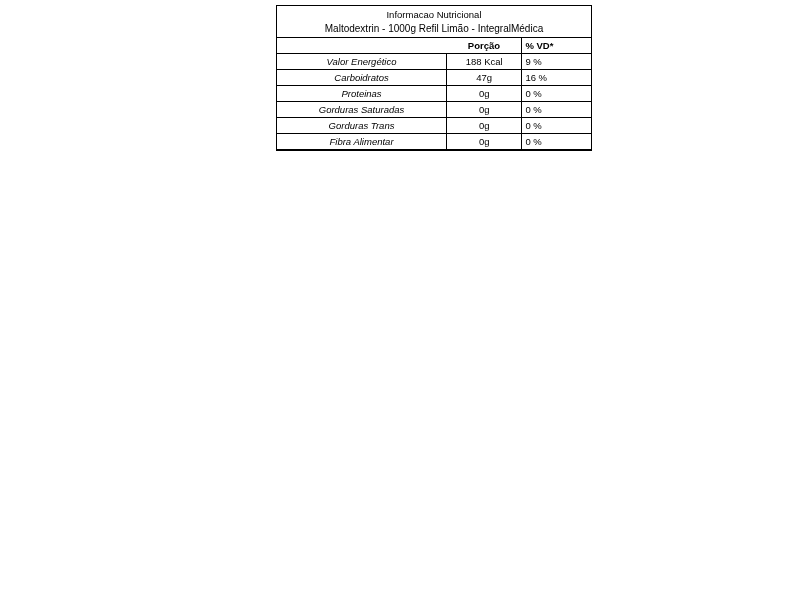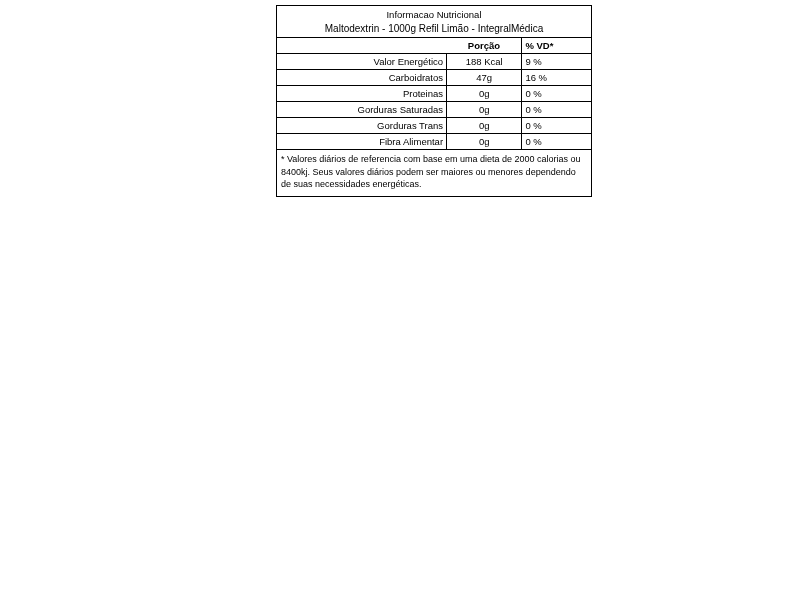--- a/index.html
+++ b/index.html
@@ -56,23 +56,24 @@
     line-height: 13px;
     vertical-align: middle;
   }
   table.nutri tr {
     border-bottom: 1px solid #000000;
   }
   table.nutri tr:last-child {
     border-bottom: 1px solid #000000;
   }
   .col-name {
-    text-align: right;
+    text-align: center;
     width: 54%;
     border-right: 1px solid #000000 !important;
+    font-style: italic;
   }
   .col-portion {
     text-align: center;
     width: 24%;
     border-right: 1px solid #000000 !important;
   }
   .col-vd {
     text-align: left;
     width: 22%;
     padding-left: 5px;
@@ -139,14 +140,13 @@
         <td class="col-vd">0 %</td>
       </tr>
       <tr>
         <td class="col-name">Fibra Alimentar</td>
         <td class="col-portion">0g</td>
         <td class="col-vd">0 %</td>
       </tr>
     </tbody>
   </table>
 
-  <div class="panel-footnote">* Valores diários de referencia com base em uma dieta de 2000 calorias ou 8400kj. Seus valores diários podem ser maiores ou menores dependendo de suas necessidades energéticas.</div>
 </div>
 
 </body></html>

